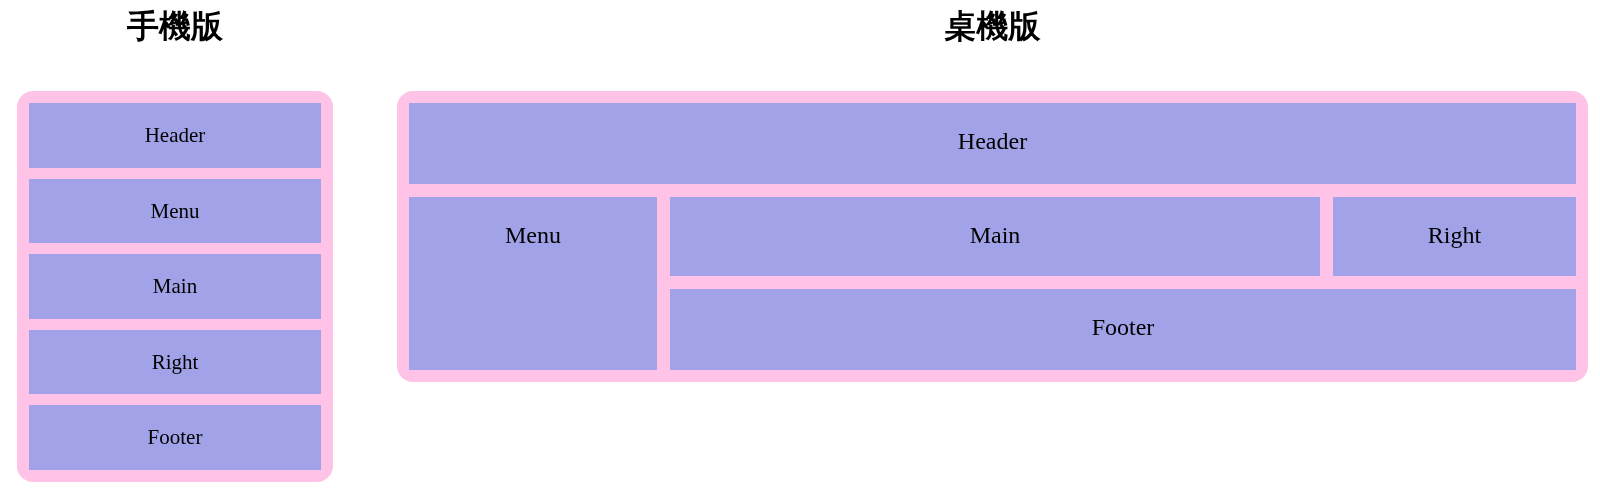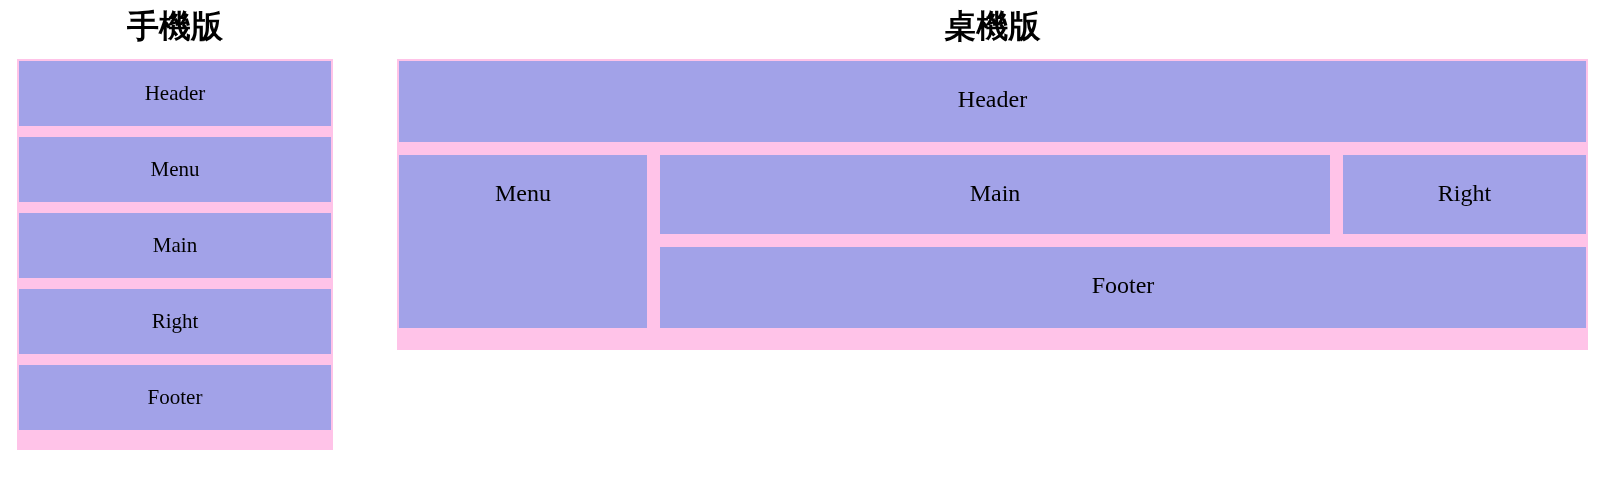--- a/index.html
+++ b/index.html
@@ -25,24 +25,25 @@
     font-weight: bold;
     font-size: 32px;
     line-height: 1.15;
     color: #000000;
   }
   .title-mobile  { left: 17px;  width: 316px; }
   .title-desktop { left: 397px; width: 1191px; }
 
   .layout-container {
     position: absolute;
-    top: 59px;
+    top: 91px;
     box-sizing: border-box;
     background: var(--pink, #ffc3e8);
-    padding: 2px;
+    padding: 12px;
+    border-radius: 16px;
   }
   .mobile-container {
     left: 17px;
     width: 316px;
     height: 391px;
     display: flex;
     flex-direction: column;
     gap: 11px;
   }
   .mobile-container .box {

